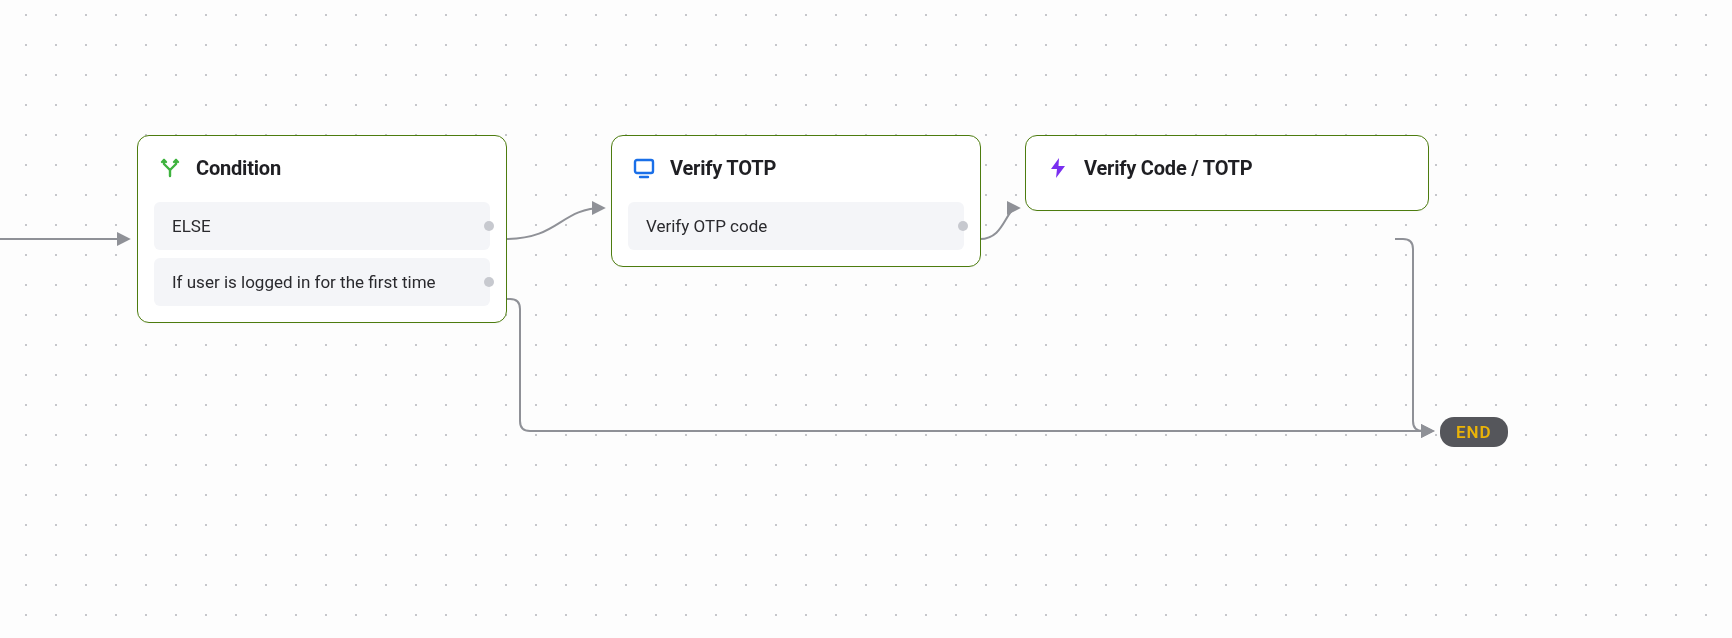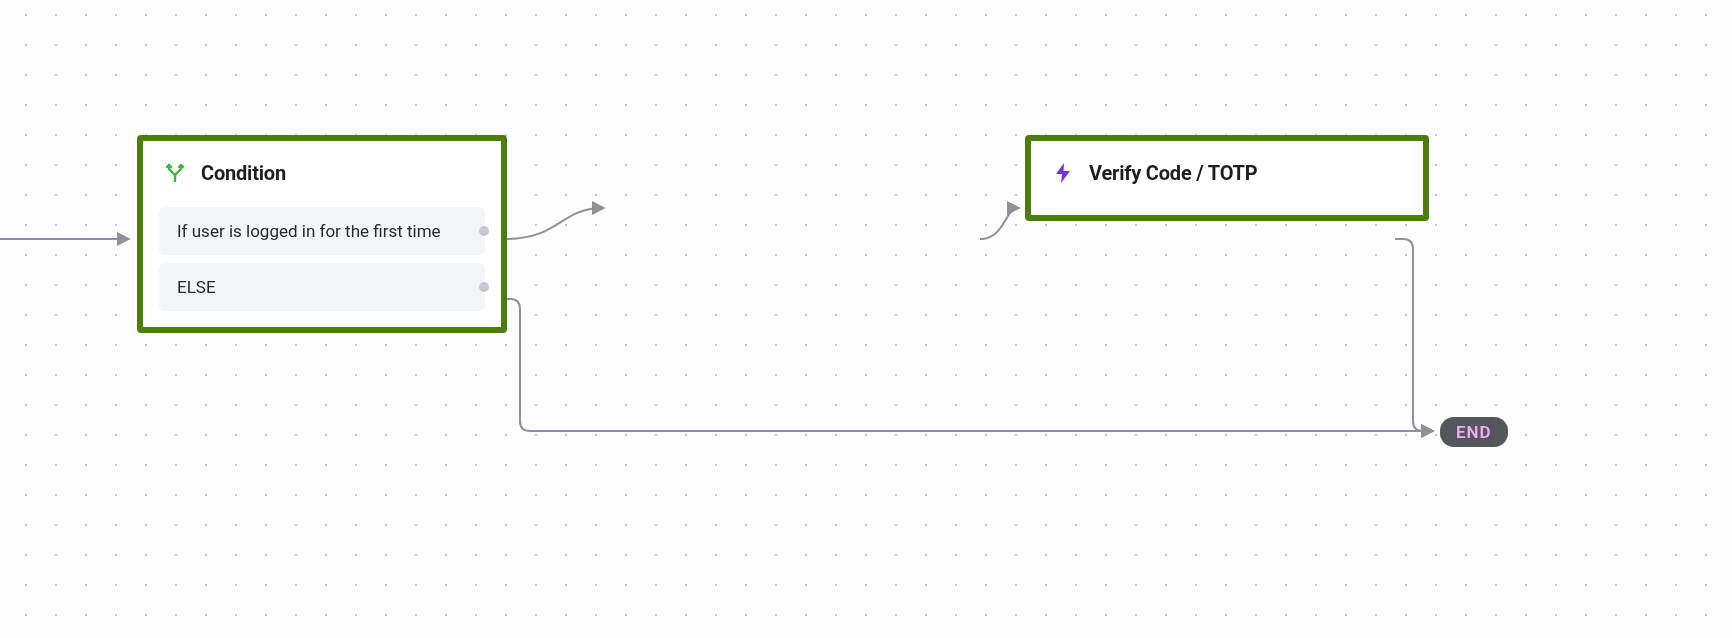--- a/index.html
+++ b/index.html
@@ -14,22 +14,22 @@
     background-image: radial-gradient(circle, #c6c7cb 1.5px, transparent 1.5px);
     background-size: 30px 30px;
     background-position: 11px 0px;
   }
   .canvas { position: absolute; inset: 0; }
   svg.connectors { position: absolute; inset: 0; width: 1732px; height: 638px; }
 
   .node {
     position: absolute;
     background: #ffffff;
-    border: 6px solid #4d7c0f;
-    border-radius: 4px;
+    border: 1px solid #4d7c0f;
+    border-radius: 12px;
     padding: 16px 16px 16px 16px;
     box-shadow: 0 1px 2px rgba(0,0,0,0.02);
   }
   .node-header {
     display: flex;
     align-items: center;
     gap: 14px;
     padding: 4px 4px 14px 4px;
   }
   .node-title {
@@ -57,21 +57,21 @@
     top: 50%;
     transform: translateY(-50%);
     width: 10px; height: 10px;
     background: #c7c9cf;
     border-radius: 50%;
   }
 
   .end-badge {
     position: absolute;
     background: #55565b;
-    color: #f0abfc;
+    color: #eab308;
     font-weight: 600;
     font-size: 17px;
     letter-spacing: 1px;
     padding: 5px 16px;
     border-radius: 14px;
   }
 
   .icon { width: 24px; height: 24px; display: inline-flex; align-items: center; justify-content: center; }
   .icon svg { width: 24px; height: 24px; }
   .check-icon { width: 20px; height: 20px; }
@@ -108,29 +108,44 @@
         <svg viewBox="0 0 24 24" fill="none" stroke="#3fb33f" stroke-width="2.4" stroke-linecap="round" stroke-linejoin="round">
           <path d="M6 4 L6 8 L12 14 L12 20"></path>
           <path d="M18 4 L18 8 L12 14"></path>
           <path d="M4 6 L6 4 L8 6"></path>
           <path d="M16 6 L18 4 L20 6"></path>
         </svg>
       </span>
       <span class="node-title">Condition</span>
     </div>
     <div class="row">
-      <span>If user is logged in for the first time</span>
+      <span>ELSE</span>
       <span class="port"></span>
     </div>
     <div class="row">
-      <span>ELSE</span>
+      <span>If user is logged in for the first time</span>
       <span class="port"></span>
     </div>
   </div>
 
+  <div class="node" style="left:611px; top:135px; width:370px;">
+    <div class="node-header">
+      <span class="icon">
+        <svg viewBox="0 0 24 24" fill="none" stroke="#1a6fe8" stroke-width="2.4" stroke-linecap="round" stroke-linejoin="round">
+          <rect x="3" y="4" width="18" height="13" rx="2"></rect>
+          <line x1="8" y1="21" x2="16" y2="21"></line>
+        </svg>
+      </span>
+      <span class="node-title">Verify TOTP</span>
+    </div>
+    <div class="row">
+      <span>Verify OTP code</span>
+      <span class="port"></span>
+    </div>
+  </div>
 
   <div class="node" style="left:1025px; top:135px; width:404px;">
     <div class="node-header">
       <span class="icon">
         <svg viewBox="0 0 24 24" fill="#7a2ff0">
           <path d="M13 2 L5 13 L11 13 L10 22 L19 10 L12.5 10 Z"></path>
         </svg>
       </span>
       <span class="node-title">Verify Code / TOTP</span>
     </div>

